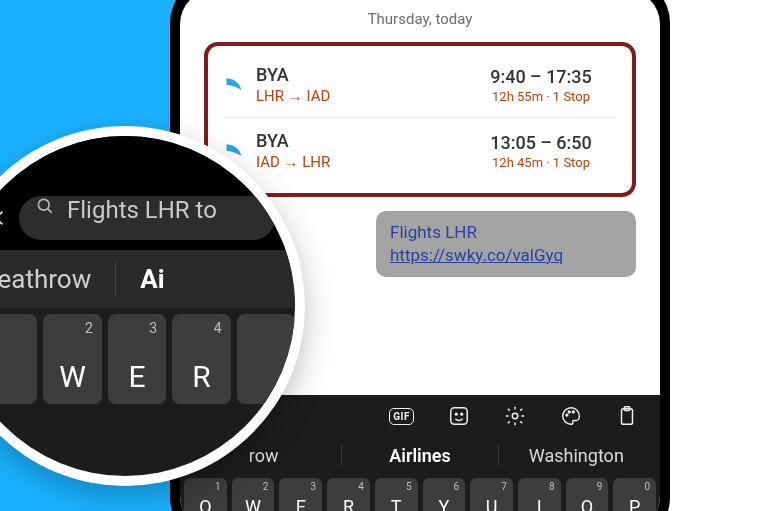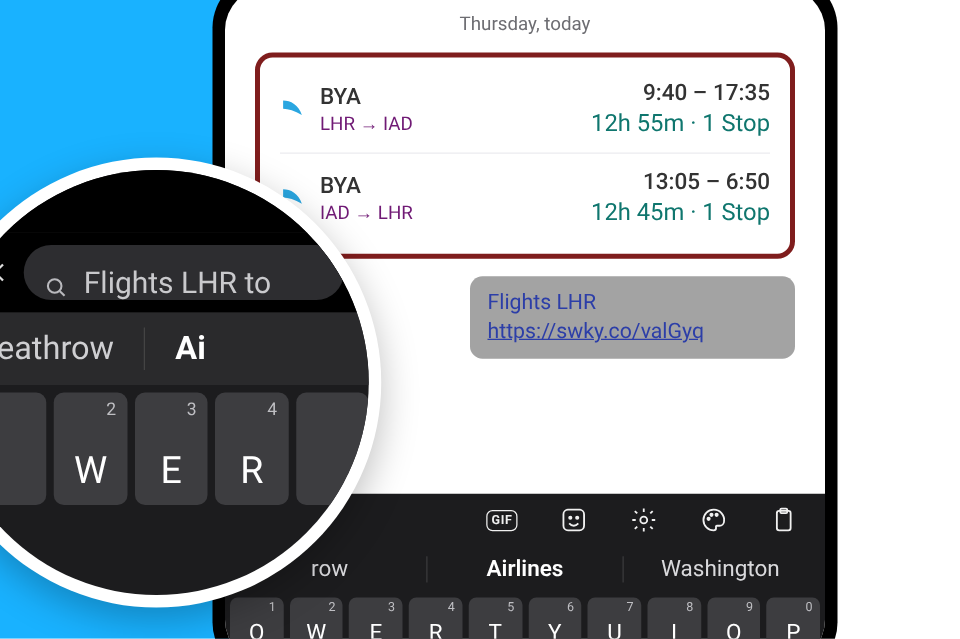--- a/index.html
+++ b/index.html
@@ -36,25 +36,25 @@
   }
   .flight-row {
     display: flex;
     align-items: center;
     gap: 12px;
     padding: 4px 0 12px 0;
   }
   .flight-row + .flight-row { border-top: 1px solid #ececef; padding-top: 12px; }
   .flight-logo { width: 20px; height: 20px; flex: none; }
   .flight-left { flex: 1; }
-  .flight-right { text-align: right; min-width: 150px; }
+  .flight-right { text-align: center; min-width: 150px; }
   .flight-airline { font-size: 18px; color: #333; font-weight: 500; }
-  .flight-route { font-size: 15px; color: #701a75; margin-top: 2px; }
+  .flight-route { font-size: 15px; color: #c2410c; margin-top: 2px; }
   .flight-time { font-size: 18px; color: #333; font-weight: 500; }
-  .flight-sub { font-size: 19px; color: #0f766e; margin-top: 2px; }
+  .flight-sub { font-size: 13px; color: #c2410c; margin-top: 2px; }
 
   .msg-bubble {
     margin-top: 14px;
     margin-left: auto;
     max-width: 260px;
     background: #a3a3a3;
     border-radius: 10px;
     padding: 10px 14px 10px 14px;
     color: #2c3ea8;
     font-size: 17px;
@@ -119,21 +119,21 @@
   .lens-search-row {
     display: flex; align-items: center; gap: 12px;
     padding: 0 20px 0 30px;
     height: 64px;
     background: #000;
   }
   .lens-close { width: 22px; height: 22px; color: #ddd; flex: none; }
   .lens-search {
     flex: 1; height: 44px;
     background: #2d2d30; border-radius: 22px;
-    display: flex; align-items: flex-end; gap: 12px;
+    display: flex; align-items: flex-start; gap: 12px;
     padding: 0 16px;
     color: #c9c9cc; font-size: 24px;
     overflow: hidden; white-space: nowrap;
   }
   .lens-search svg { width: 20px; height: 20px; flex: none; color: #b9b9bd; }
   .lens-suggestions {
     display: flex; align-items: center;
     height: 58px;
     background: #2a2a2c;
   }

